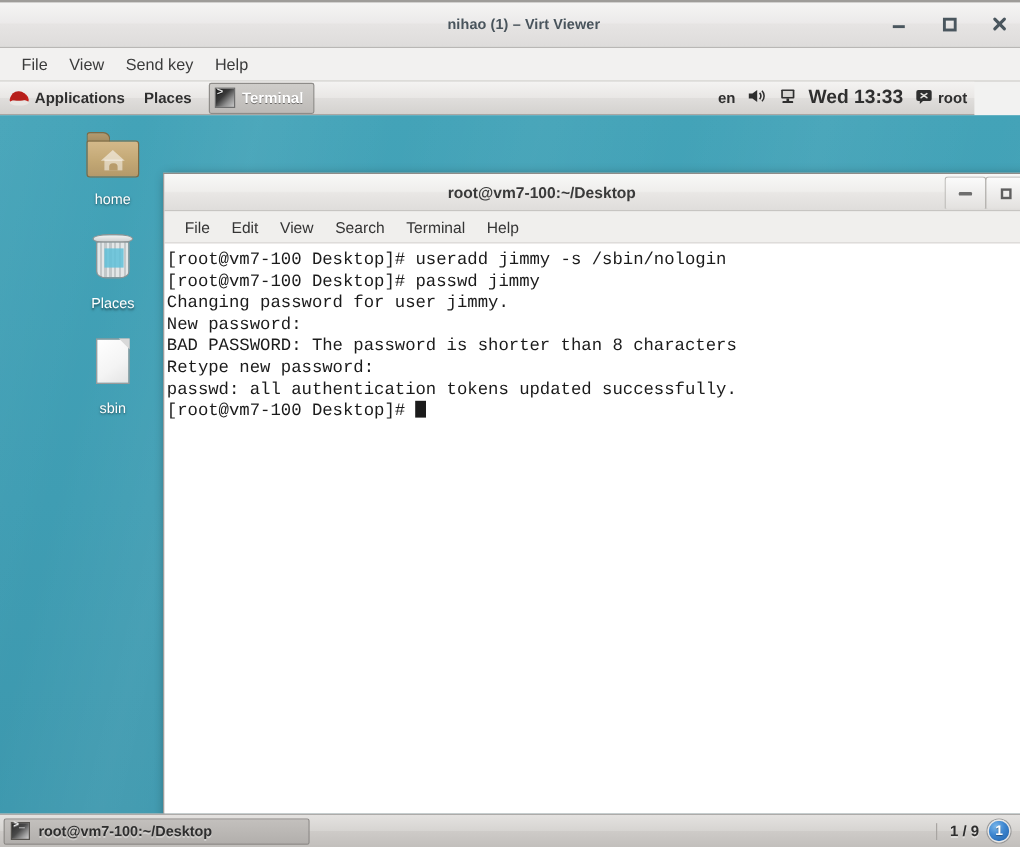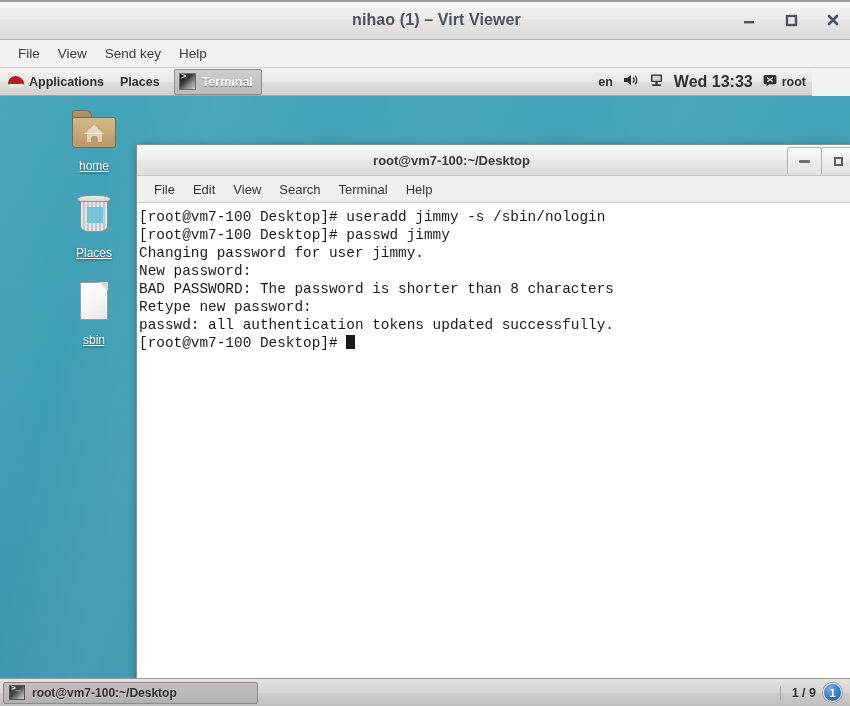--- a/index.html
+++ b/index.html
@@ -25,21 +25,21 @@
     border-bottom: 1px solid #b9b7b5;
     box-sizing: border-box;
   }
   .vv-titlebar::before {
     content: ""; position: absolute; top: 0; left: 0; right: 0; height: 2px;
     background: #9e9c99;
   }
   .vv-title {
     position: absolute; top: 0; left: 0; right: 0; height: 32px;
     line-height: 40px; text-align: center;
-    font-size: 16px; font-weight: bold; color: #49545c;
+    font-size: 12px; font-weight: bold; color: #49545c;
     letter-spacing: 0.1px;
     padding-left: 23px;
   }
   .vv-winbtns {
     position: absolute; top: 0; right: 6px; height: 40px;
     display: flex; align-items: center; gap: 20px;
   }
   .vv-btn {
     width: 22px; height: 22px;
     display: flex; align-items: center; justify-content: center;
@@ -164,21 +164,21 @@
   .d-icon {
     width: 84px;
     margin-bottom: 18px;
     display: flex; flex-direction: column; align-items: center;
   }
   .d-icon .glyph { width: 54px; height: 52px; position: relative; }
   .d-icon .lbl {
     margin-top: 3px;
     font-size: 12px; color: #ffffff;
     text-shadow: 0 1px 2px rgba(0,0,0,0.55);
-    text-align: center; white-space: nowrap; text-decoration: underline;
+    text-align: center; white-space: nowrap;
   }
 
   
   .folder { position: absolute; left: 5px; top: 6px; width: 44px; height: 38px; }
   .folder .tab {
     position: absolute; left: 0; top: 0; width: 20px; height: 9px;
     background: linear-gradient(to bottom, #b59a6e, #a08a60);
     border-radius: 3px 6px 0 0;
     border: 1px solid #7d6a45; border-bottom: none;
     box-sizing: border-box;

